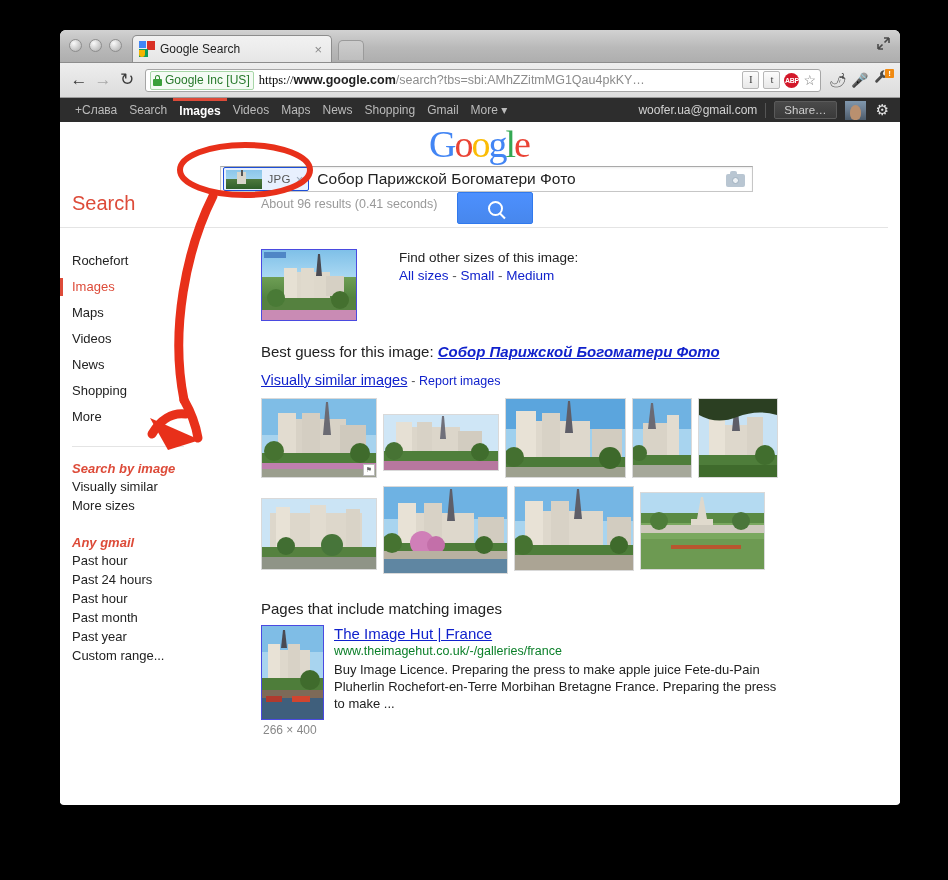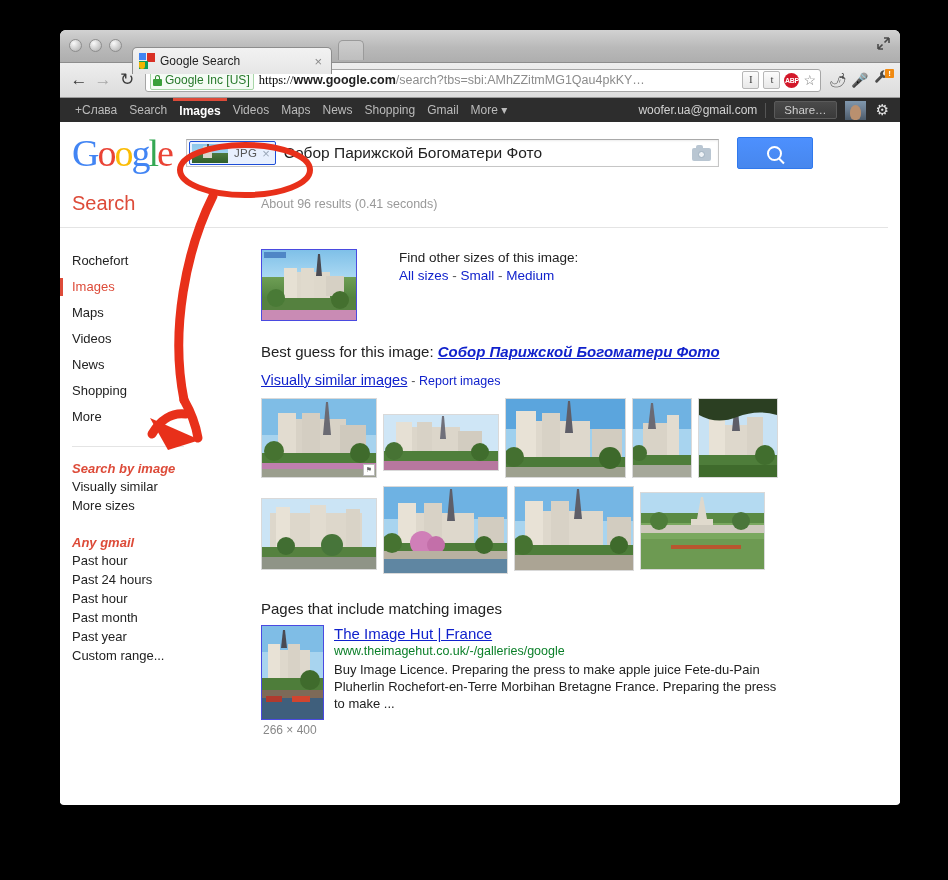--- a/index.html
+++ b/index.html
@@ -52,21 +52,21 @@
   }
   .tl {
     width: 13px; height: 13px;
     border-radius: 50%;
     background: radial-gradient(circle at 35% 30%, #fafafa, #c2c2c2 70%, #9a9a9a 100%);
     border: 1px solid #8e8e8e;
     box-sizing: border-box;
   }
   .tab {
     position: absolute;
-    left: 72px; top: 17px;
+    left: 72px; top: 5px;
     height: 27px;
     width: 200px;
     background: linear-gradient(to bottom, #f2f2f2, #e6e6e6);
     border: 1px solid #8d8d8d;
     border-bottom: none;
     border-radius: 5px 5px 0 0;
     display: flex;
     align-items: center;
     box-sizing: border-box;
     padding: 8px 6px;
@@ -279,20 +279,21 @@
   }
 
   
   #search-header {
     height: 62px;
     background: #fff;
     display: flex;
     align-items: center;
     padding-left: 12px;
     box-sizing: border-box;
+    flex-direction: column;
   }
   #google-logo {
     font-family: "Liberation Serif", serif;
     font-size: 38px;
     letter-spacing: -2px;
     margin-right: 14px;
     user-select: none;
     white-space: nowrap;
   }
   #google-logo span:nth-child(1){color:#4285f4;}
@@ -957,21 +958,21 @@
               <rect y="52" width="61" height="12" fill="#4e7d3a"></rect>
               <circle cx="48" cy="54" r="10" fill="#3f6b2c"></circle>
               <rect y="64" width="61" height="10" fill="#7d6a58"></rect>
               <rect y="72" width="61" height="21" fill="#3f5f7c"></rect>
               <rect x="4" y="70" width="16" height="6" fill="#b03a2e"></rect>
               <rect x="30" y="70" width="18" height="6" fill="#d0452f"></rect>
             </svg>
           </div>
           <div class="page-info">
             <a class="page-title-link">The Image Hut | France</a>
-            <div class="page-url">www.theimagehut.co.uk/-/galleries/google</div>
+            <div class="page-url">www.theimagehut.co.uk/-/galleries/france</div>
             <div class="page-snippet">Buy Image Licence. Preparing the press to make apple juice Fete-du-Pain Pluherlin Rochefort-en-Terre Morbihan Bretagne France. Preparing the press to make ...</div>
           </div>
         </div>
         <div class="page-dims">266 × 400</div>
       </div>
     </div>
   </div>
 
   <svg id="annotation" viewBox="0 0 948 880" aria-hidden="true">
     <ellipse cx="245" cy="170" rx="65" ry="25" fill="none" stroke="#e8301a" stroke-width="6"></ellipse>

